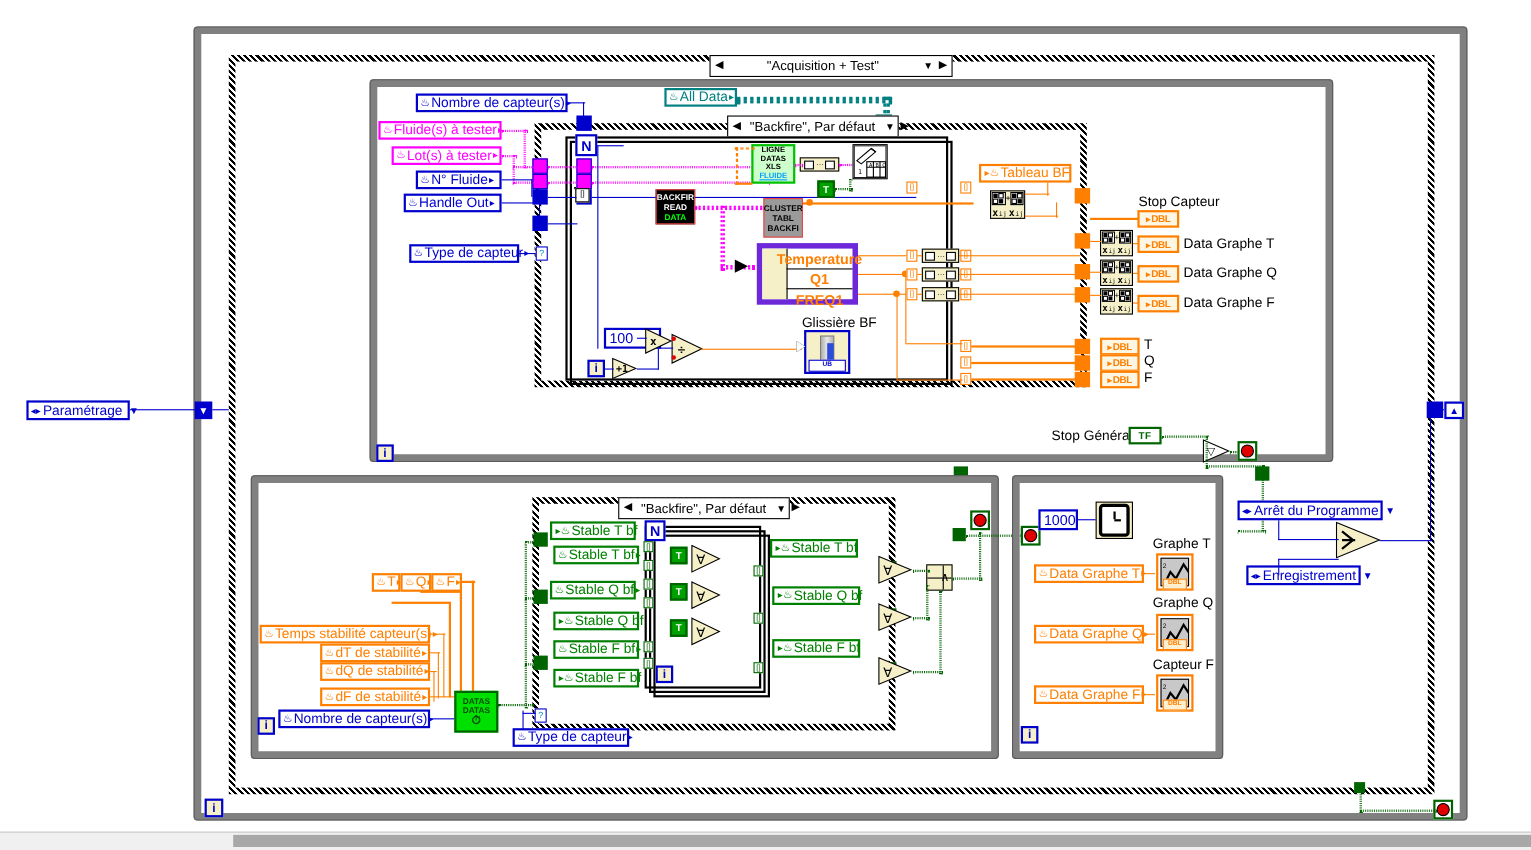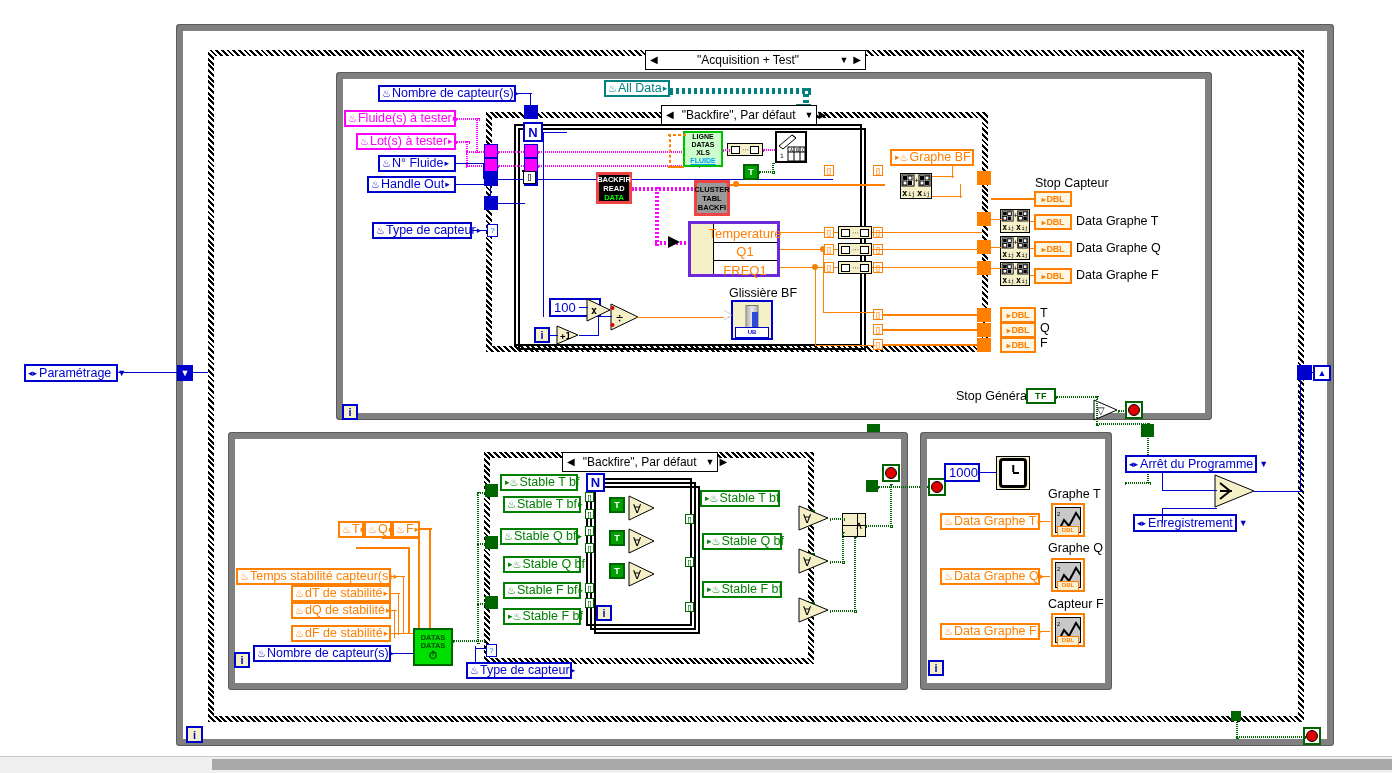--- a/index.html
+++ b/index.html
@@ -71,21 +71,21 @@
   
   .tunnel{position:absolute;box-sizing:border-box;border:1px solid #000;background:#fff;
      font-size:7px;color:#000;text-align:center;line-height:9px;}
   .tunnel.o{border-color:#ff7f00;color:#ff7f00;background:#fff;}
   .tunnel.g{border-color:#006400;color:#006400;}
 
   
   .lab{position:absolute;font-size:12.5px;color:#000;white-space:nowrap;}
 
   
-  .vi{position:absolute;box-sizing:border-box;border:3px solid #ef4444;}
+  .vi{position:absolute;box-sizing:border-box;border:1px solid #ef4444;}
   .vi-black{background:#000;color:#fff;font-size:7.5px;font-weight:bold;
       display:flex;flex-direction:column;align-items:center;justify-content:center;line-height:9px;}
   .vi-grey{background:#9a9a9a;color:#000;font-size:7.5px;font-weight:bold;
       display:flex;flex-direction:column;align-items:center;justify-content:center;line-height:9px;}
   .vi-green{background:#00e000;border:2px solid #006400;color:#004d00;font-size:7.5px;
       font-weight:bold;display:flex;flex-direction:column;align-items:center;justify-content:center;line-height:8px;}
   .vi-greenlt{background:#ccffcc;border:2px solid #00c000;font-size:7px;font-weight:bold;
       display:flex;flex-direction:column;align-items:center;justify-content:center;line-height:8px;color:#000;}
 
   
@@ -119,21 +119,21 @@
      color:#fff;font-size:9px;font-weight:bold;display:flex;align-items:center;justify-content:center;}
 
   .ibox{position:absolute;box-sizing:border-box;border:2px solid #0000cc;background:#f5f0c8;
      color:#0000cc;font-size:11px;font-weight:bold;display:flex;align-items:center;justify-content:center;}
   .nbox{position:absolute;box-sizing:border-box;border:2px solid #0000cc;background:#fff;
      color:#0000cc;font-size:13px;font-weight:bold;display:flex;align-items:center;justify-content:center;}
   .qbox{position:absolute;box-sizing:border-box;border:1px solid #0000cc;background:#fff;
      color:#0088cc;font-size:8px;display:flex;align-items:center;justify-content:center;}
 
   
-  .cluster{position:absolute;box-sizing:border-box;border:3px solid #6d28d9;background:#fff;}
+  .cluster{position:absolute;box-sizing:border-box;border:5px solid #6d28d9;background:#fff;font-weight:bold;}
   .cluster .stub{position:absolute;left:0;top:0;bottom:0;width:22px;background:#f5f0c8;border-right:1px solid #000;}
   .cluster .row{position:absolute;left:22px;right:0;height:18px;border-bottom:1px solid #000;
      color:#ff7f00;font-size:13px;display:flex;align-items:center;justify-content:center;}
   .cluster .row:last-child{border-bottom:none;}
 
   
   .arrnode{position:absolute;box-sizing:border-box;border:1px solid #000;background:#f5f0c8;}
 
   
   .cvt{position:absolute;box-sizing:border-box;border:1px solid #000;background:#f5f0c8;
@@ -382,21 +382,21 @@
     <span>TABL</span>
     <span>BACKFI</span>
   </div>
 
   <div class="w wh orange thick" style="left:730px;top:184px;width:155px;"></div>
   <div class="sq orange-sq" style="left:733px;top:181px;width:6px;height:6px;border-radius:50%;"></div>
 
   <div class="term t-orange" style="left:890px;top:149px;width:84px;">
     <span class="tri">▸</span>
     <span class="home">♨</span>
-    <span>Graphe BF</span>
+    <span>Tableau BF</span>
   </div>
 
   <div class="arrnode" style="left:900px;top:173px;width:32px;height:26px;">
     <svg width="30" height="24" viewBox="0 0 30 24">
       <rect x="1" y="1" width="12" height="11" fill="#fff" stroke="#000"></rect>
       <rect x="2" y="2" width="4" height="4" fill="#000"></rect>
         <rect x="7" y="2" width="4" height="4" fill="#fff" stroke="#000"></rect>
       <rect x="2" y="7" width="4" height="4" fill="#fff" stroke="#000"></rect>
         <rect x="7" y="7" width="4" height="4" fill="#000"></rect>
       <text x="13" y="9" font-size="8">+</text>

